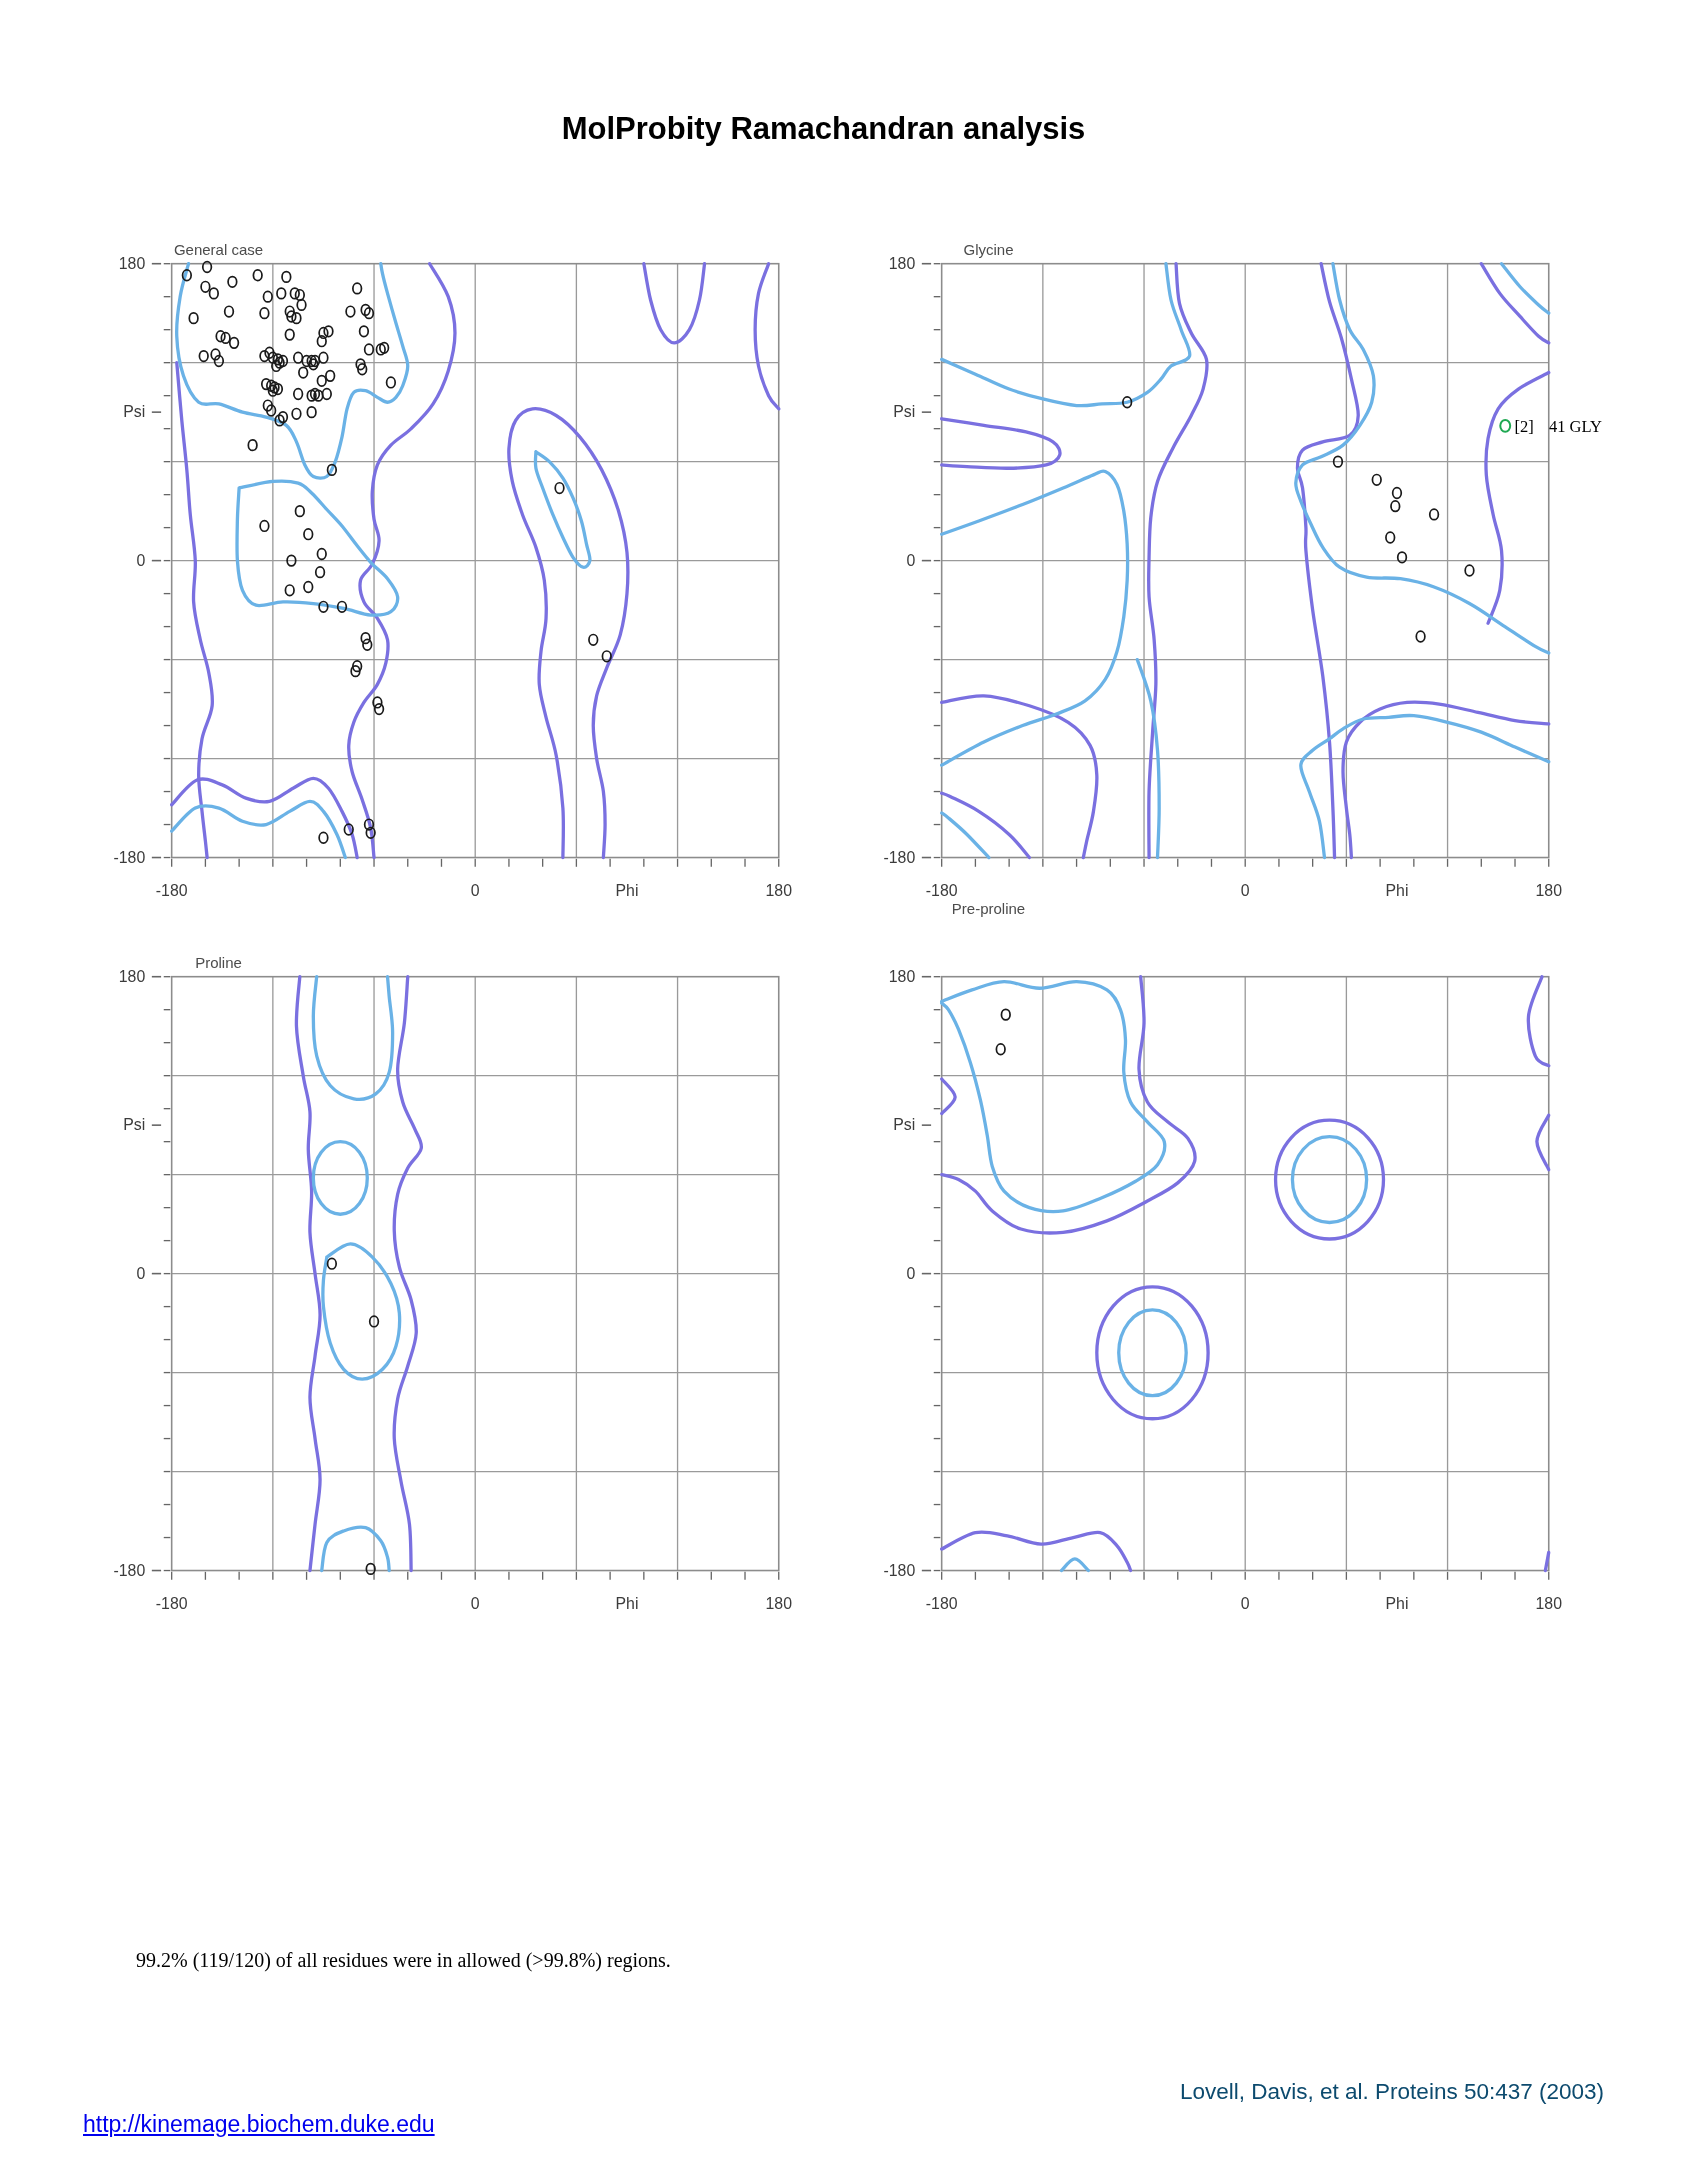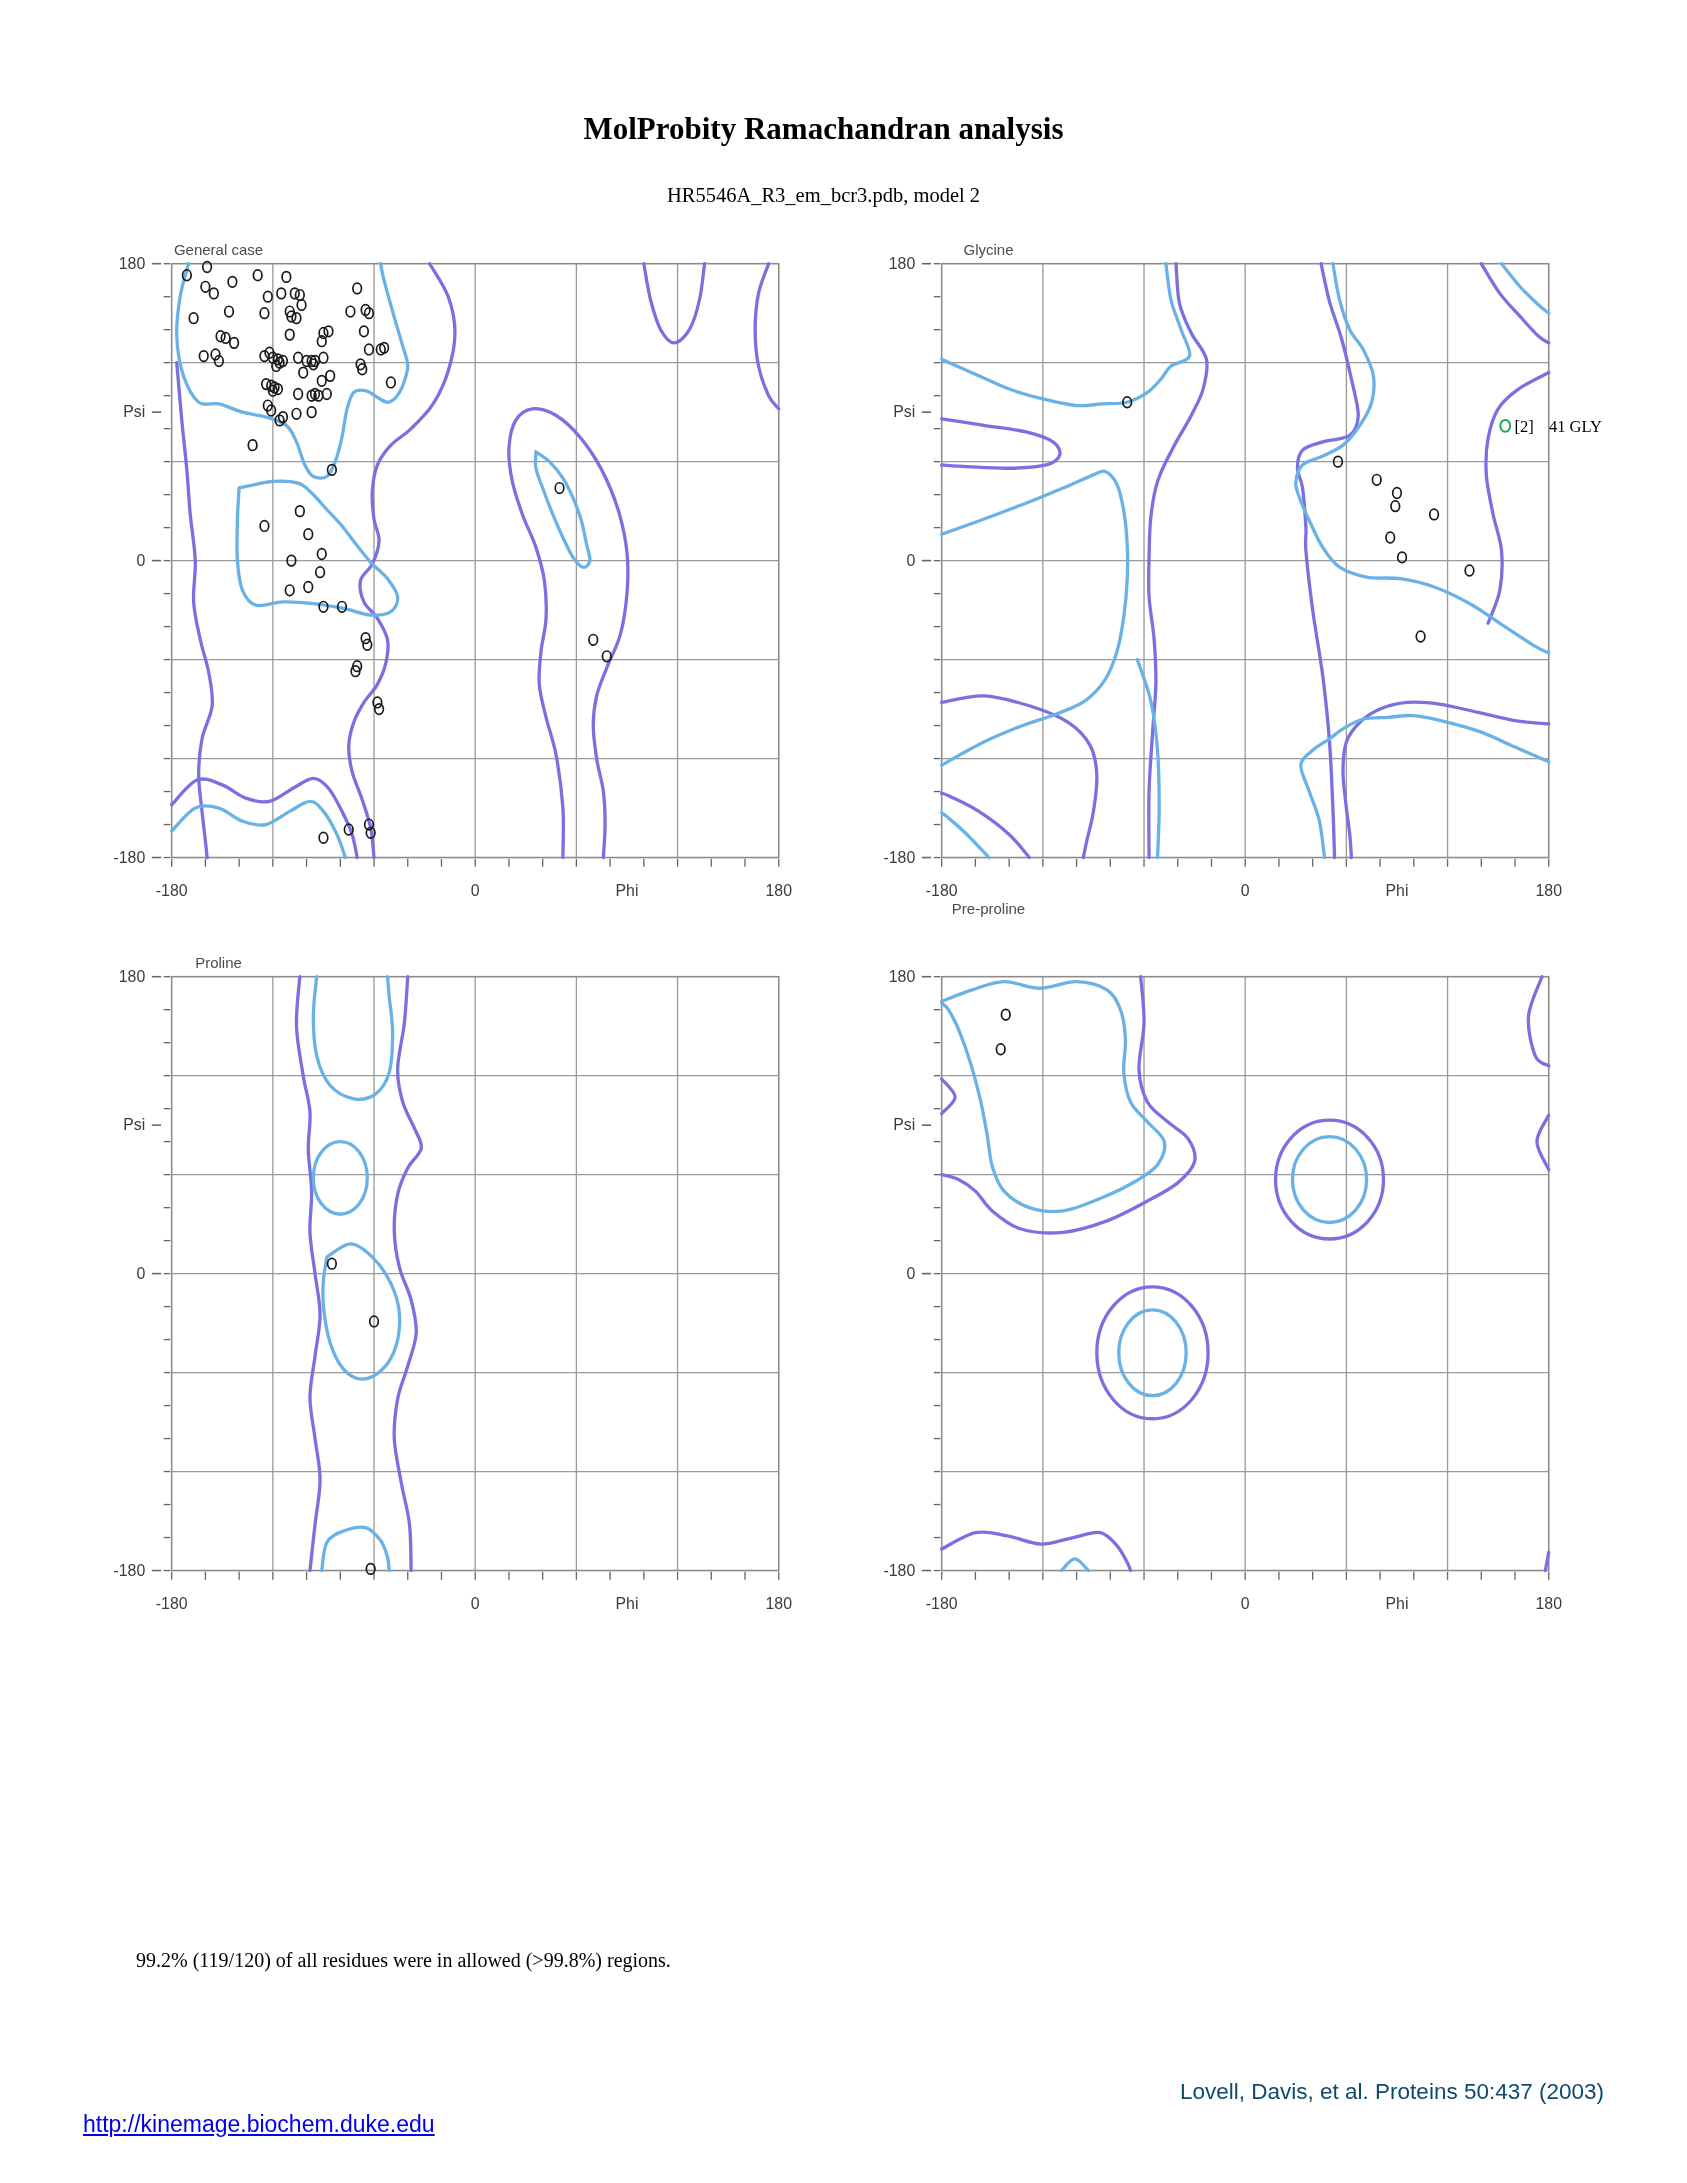--- a/index.html
+++ b/index.html
@@ -1,39 +1,38 @@
 <!DOCTYPE html>
 <html style="font-size:10.6px"><head>
 <meta charset="utf-8">
 <style>
   html,body{margin:0;padding:0;background:#ffffff;}
   #page{position:relative;width:1687px;height:2183px;background:#ffffff;overflow:hidden;
         font-family:"Liberation Sans",sans-serif;}
   .main-title{position:absolute;left:0;top:111px;width:1647px;text-align:center;
-        font-size:31px;font-weight:bold;color:#000;letter-spacing:0px;font-family:Liberation Serif, serif;}
+        font-size:31px;font-weight:bold;color:#000;letter-spacing:0px;}
   .sub-title{position:absolute;left:0;top:184px;width:1647px;text-align:center;
         font-family:"Liberation Serif",serif;font-size:20.5px;color:#000;}
   .plot-title{position:absolute;width:607px;text-align:center;font-size:15px;color:#4c4c4c;}
   .plot-svg{position:absolute;overflow:visible;}
   .stats{position:absolute;left:136px;top:1870px;font-family:"Liberation Serif",serif;
         font-size:20px;color:#000;line-height:36px;white-space:pre;}
   .stats .gap{height:32px;}
   .footer-link{position:absolute;left:83px;top:2079px;font-size:23px;color:#0000ee;
         text-decoration:underline;cursor:pointer;margin-top:32px;}
   .footer-cite{position:absolute;right:83px;top:2079px;font-size:22.5px;color:#0c4a6e;}
   text{font-family:"Liberation Sans",sans-serif;}
   .serif-annot{font-family:"Liberation Serif",serif;}
 </style>
 </head>
 <body>
 
 <div id="page">
 
   <div class="main-title">MolProbity Ramachandran analysis</div>
-  <div class="sub-title">HR5546A_R3_em_bcr3.pdb, model 2</div>
 
   <div id="plots">
       <div class="plot-title" style="left: -85px; top: 241px;">General case</div>
       <svg class="plot-svg" width="820" height="692" style="left: 91px; top: 249px;" viewBox="0 0 1240 1046">
         <g>
           <line x1="275" y1="22" x2="275" y2="920" stroke="#9a9a9a" stroke-width="2"></line>
           <line x1="122" y1="770.3333333333334" x2="1040" y2="770.3333333333334" stroke="#9a9a9a" stroke-width="2"></line>
           <line x1="428" y1="22" x2="428" y2="920" stroke="#9a9a9a" stroke-width="2"></line>
           <line x1="122" y1="620.6666666666666" x2="1040" y2="620.6666666666666" stroke="#9a9a9a" stroke-width="2"></line>
           <line x1="581" y1="22" x2="581" y2="920" stroke="#9a9a9a" stroke-width="2"></line>

